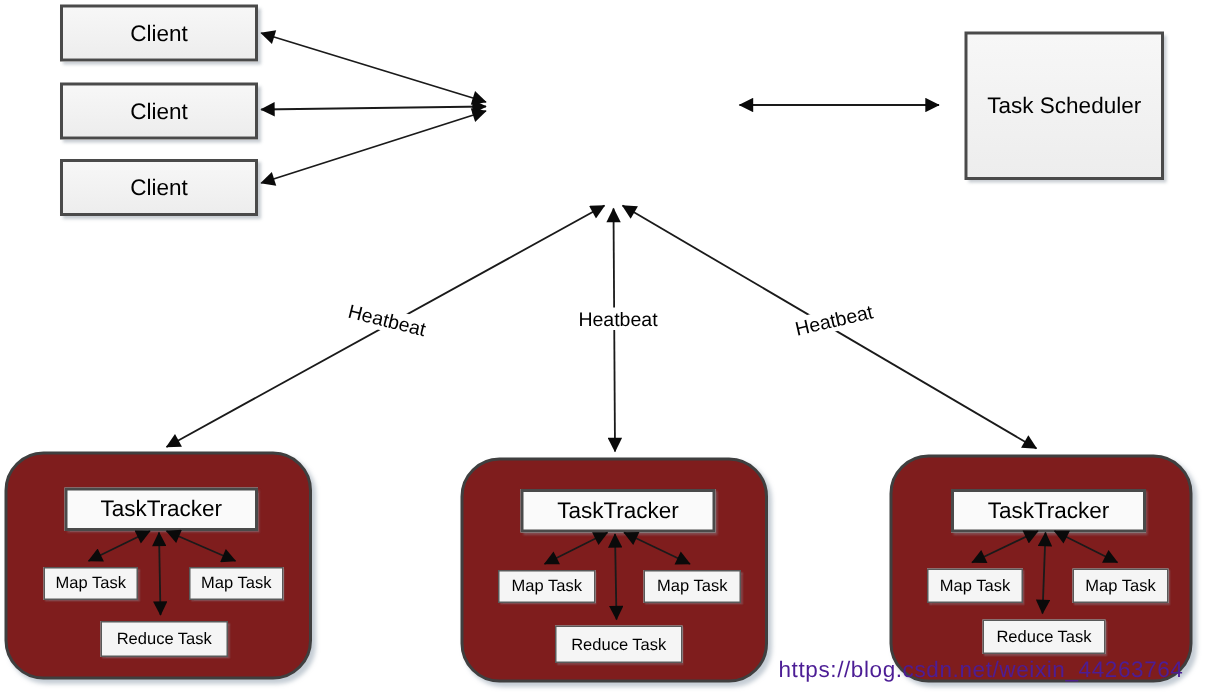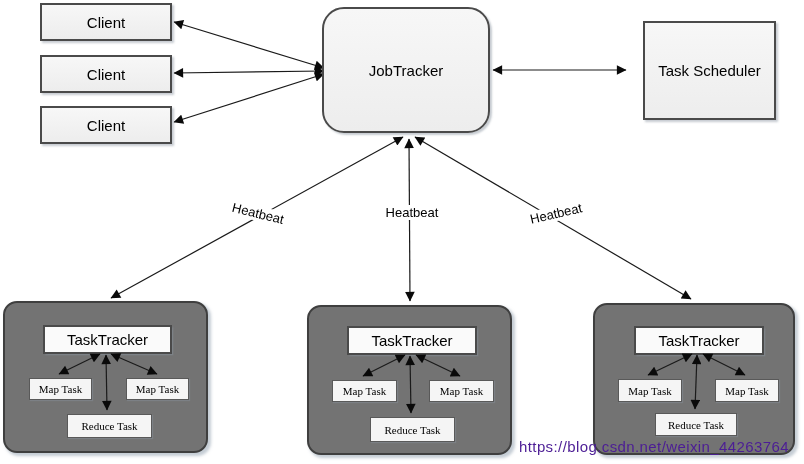--- a/index.html
+++ b/index.html
@@ -10,30 +10,30 @@
   .connectors{position:absolute;left:0;top:0;width:804px;height:464px;z-index:2;}
   .node{
     position:absolute;display:flex;align-items:center;justify-content:center;
     background:linear-gradient(180deg,#f7f7f7,#ededed);
     border:2px solid #4a4a4a;box-sizing:border-box;
     font-size:15px;box-shadow:2px 2px 2px rgba(130,142,155,.45);
     z-index:3;
   }
   .rounded{border-radius:22px;border-width:2px;}
   .group{
-    position:absolute;background:#737373;border:2px solid #3f3f3f;border-radius:14px;
+    position:absolute;background:#7f1d1d;border:2px solid #3f3f3f;border-radius:26px;
     box-sizing:border-box;box-shadow:2.5px 2.5px 3px rgba(140,155,172,.5);z-index:1;
   }
   .inner{
     position:absolute;display:flex;align-items:center;justify-content:center;
     box-sizing:border-box;z-index:3;text-align:center;background:#fafafa;
   }
   .tracker-box{border:2px solid #4a4a4a;font-size:15px;box-shadow:1.5px 1.5px 1.5px rgba(140,152,165,.4);}
   .task-box{border:1px solid #595959;background:#f5f5f5;
-    font-family:Liberation Serif, serif;font-size:11px;box-shadow:1px 1px 1px rgba(140,152,165,.35);}
+    font-family:Liberation Sans, sans-serif;font-size:11px;box-shadow:1px 1px 1px rgba(140,152,165,.35);}
   .hb-label{
     position:absolute;z-index:4;font-size:13px;background:#fff;padding:0 2px;
     white-space:nowrap;text-align:center;
   }
   .watermark{
     position:absolute;z-index:5;left:519px;top:438px;font-size:15px;
     color:#4c1d95;white-space:nowrap;letter-spacing:.4px;
   }
   line{stroke:#1a1a1a;stroke-width:1.2;}
 </style>
@@ -73,21 +73,20 @@
       <line x1="692" y1="354" x2="648" y2="375" marker-start="url(#ah)" marker-end="url(#ah)"></line>
       <line x1="697" y1="355" x2="695" y2="409" marker-start="url(#ah)" marker-end="url(#ah)"></line>
       <line x1="703" y1="354" x2="745" y2="375" marker-start="url(#ah)" marker-end="url(#ah)"></line>
     </g>
   </svg>
 
   <div class="node" style="left:40px;top:3px;width:132px;height:38px;">Client</div>
   <div class="node" style="left:40px;top:55px;width:132px;height:38px;">Client</div>
   <div class="node" style="left:40px;top:106px;width:132px;height:38px;">Client</div>
 
-  <div class="node rounded" style="left:322px;top:7px;width:168px;height:126px;">JobTracker</div>
 
   <div class="node" style="left:643px;top:21px;width:133px;height:99px;">Task Scheduler</div>
 
   <div class="hb-label" style="left:222px;top:206px;width:68px;transform:rotate(14deg);">Heatbeat</div>
   <div class="hb-label" style="left:381px;top:205px;width:58px;">Heatbeat</div>
   <div class="hb-label" style="left:520px;top:206px;width:68px;transform:rotate(-13deg);">Heatbeat</div>
 
   <div class="group" style="left:3px;top:301px;width:205px;height:152px;">
     <div class="inner tracker-box" style="left:38px;top:22px;width:129px;height:29px;">TaskTracker</div>
     <div class="inner task-box" style="left:24px;top:75px;width:63px;height:22px;">Map Task</div>

